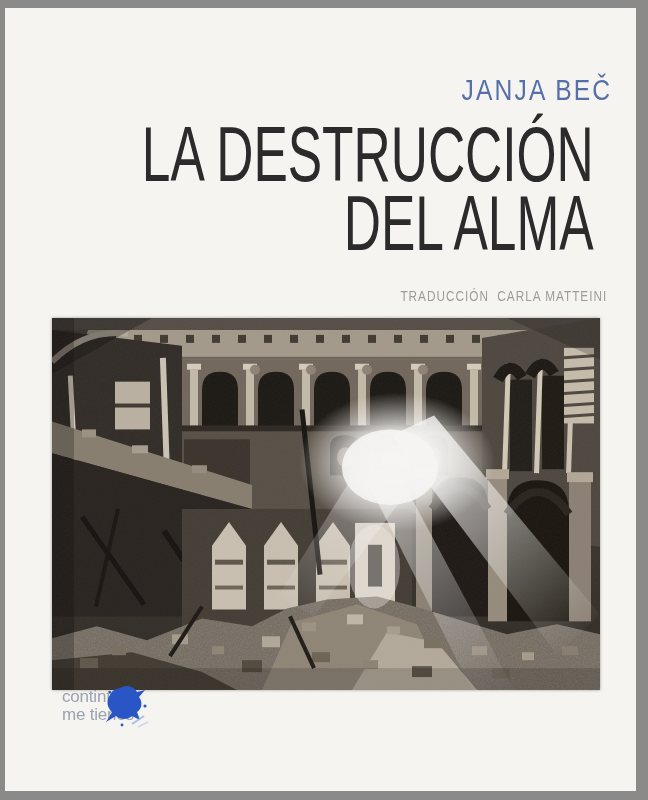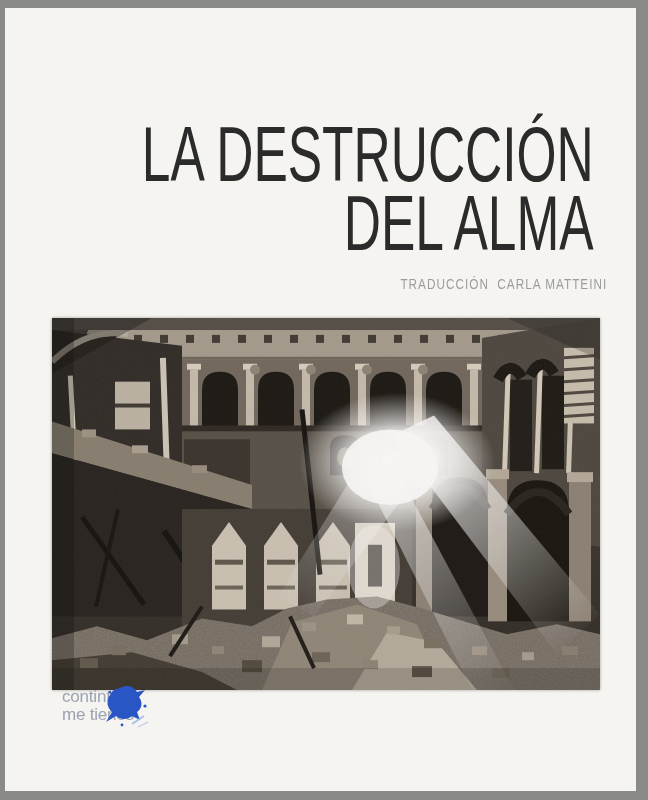--- a/index.html
+++ b/index.html
@@ -25,21 +25,21 @@
   .title{
     position:absolute;top:112px;right:42px;margin:0;
     font-size:78px;line-height:69px;font-weight:400;
     color:var(--title-ink,#2b2b2b);
     text-align:right;white-space:nowrap;
   }
   .title .tl{display:block;}
   .title .cond{display:inline-block;transform:scaleX(.66);transform-origin:right center;letter-spacing:0px;}
   
   .credit{
-    position:absolute;top:269px;right:29px;
+    position:absolute;top:281px;right:29px;
     font-size:14px;line-height:1;letter-spacing:1.2px;
     color:var(--credit-gray,#9c9c9a);
     white-space:nowrap;text-align:right;
   }
   .credit .cond{display:inline-block;transform:scaleX(.84);transform-origin:right center;}
   .credit .gap{display:inline-block;width:10px;}
   
   .photo{
     position:absolute;left:47px;top:310px;width:548px;height:372px;
     box-shadow:0 0 3px rgba(0,0,0,.35);
@@ -52,20 +52,23 @@
     color:var(--publisher-gray,#9aa3b0);
   }
   .splat{position:absolute;left:36px;top:-8px;width:56px;height:56px;}
 </style>
 </head>
 <body>
 
 <div class="stage">
   <div class="cover">
 
+    <div class="author">
+      <span class="cond">JANJA BEČ</span>
+    </div>
 
     <h1 class="title">
       <span class="tl"><span class="cond">LA DESTRUCCIÓN</span></span>
       <span class="tl"><span class="cond">DEL ALMA</span></span>
     </h1>
 
     <div class="credit">
       <span class="cond"><span>TRADUCCIÓN</span><span class="gap"></span><span>CARLA MATTEINI</span></span>
     </div>
 

